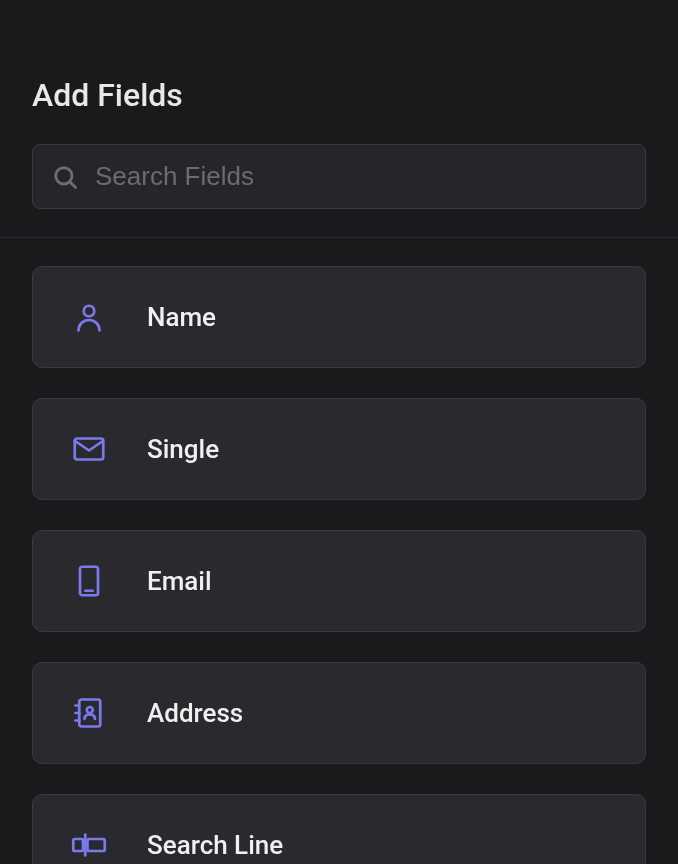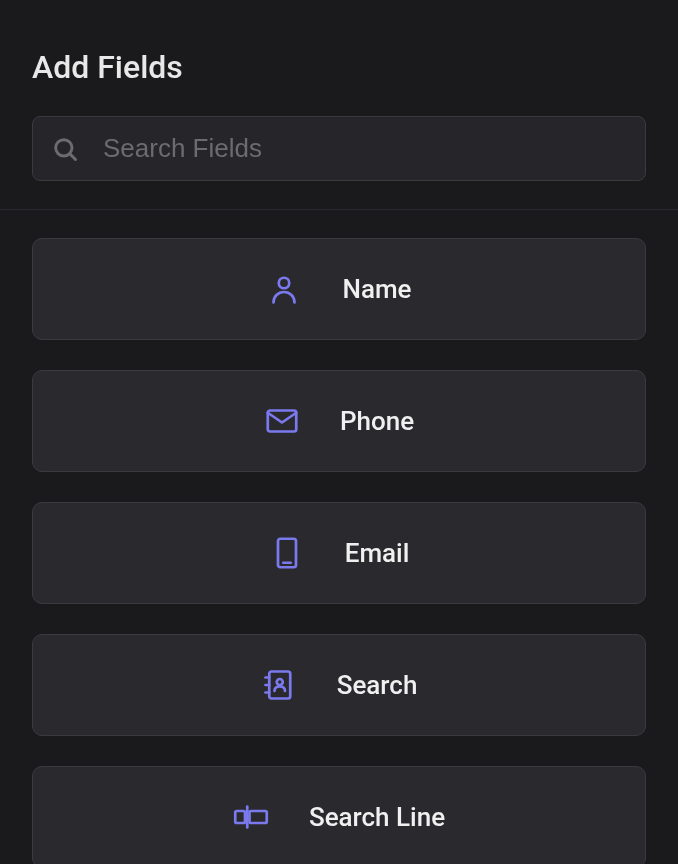--- a/index.html
+++ b/index.html
@@ -9,35 +9,36 @@
     }
     body {
       background: #1a1a1c;
       font-family: -apple-system, BlinkMacSystemFont, "Segoe UI", Roboto, Helvetica, Arial, sans-serif;
       width: 678px;
       height: 864px;
       overflow: hidden;
     }
     .panel-header {
       padding: 48px 32px 28px 32px;
+      margin-top: 28px;
     }
     .title {
       color: #e8e8e8;
       font-size: 32px;
       font-weight: 500;
       margin-bottom: 30px;
     }
     .search-box {
       display: flex;
       align-items: center;
       background: #26262a;
       border: 1px solid #3a3a3f;
       border-radius: 8px;
       padding: 16px 18px;
-      gap: 24px;
+      gap: 16px;
     }
     .search-icon {
       width: 28px;
       height: 28px;
       color: #6b6b70;
       flex-shrink: 0;
     }
     .search-input {
       background: transparent;
       border: none;
@@ -58,24 +59,23 @@
       display: flex;
       flex-direction: column;
       gap: 30px;
     }
     .field-item {
       display: flex;
       align-items: center;
       background: #2a2a2e;
       border: 1px solid #3a3a3f;
       border-radius: 10px;
-      padding: 32px 22px;
+      padding: 32px 38px;
       gap: 40px;
       cursor: pointer;
-      justify-content: center;
     }
     .field-icon {
       width: 36px;
       height: 36px;
       color: #7a7aee;
       flex-shrink: 0;
       display: flex;
       align-items: center;
       justify-content: center;
     }
@@ -119,21 +119,21 @@
     <span class="field-label">Name</span>
   </div>
 
   <div class="field-item">
     <span class="field-icon">
       <svg viewBox="0 0 24 24" fill="none" stroke="currentColor" stroke-width="1.8" stroke-linecap="round" stroke-linejoin="round">
         <rect x="2.5" y="5" width="19" height="14" rx="1.5"></rect>
         <path d="M2.5 6.5 L12 13 L21.5 6.5"></path>
       </svg>
     </span>
-    <span class="field-label">Phone</span>
+    <span class="field-label">Single</span>
   </div>
 
   <div class="field-item">
     <span class="field-icon">
       <svg viewBox="0 0 24 24" fill="none" stroke="currentColor" stroke-width="1.8" stroke-linecap="round" stroke-linejoin="round">
         <rect x="6" y="2.5" width="12" height="19" rx="1.5"></rect>
         <line x1="9.5" y1="18.5" x2="14.5" y2="18.5"></line>
       </svg>
     </span>
     <span class="field-label">Email</span>
@@ -143,21 +143,21 @@
     <span class="field-icon">
       <svg viewBox="0 0 24 24" fill="none" stroke="currentColor" stroke-width="1.8" stroke-linecap="round" stroke-linejoin="round">
         <rect x="5.5" y="3" width="14" height="18" rx="1.5"></rect>
         <circle cx="12.5" cy="10" r="2"></circle>
         <path d="M9 16c0-2 1.5-3 3.5-3s3.5 1 3.5 3"></path>
         <line x1="3" y1="7" x2="5.5" y2="7"></line>
         <line x1="3" y1="12" x2="5.5" y2="12"></line>
         <line x1="3" y1="17" x2="5.5" y2="17"></line>
       </svg>
     </span>
-    <span class="field-label">Search</span>
+    <span class="field-label">Address</span>
   </div>
 
   <div class="field-item">
     <span class="field-icon">
       <svg viewBox="0 0 24 24" fill="none" stroke="currentColor" stroke-width="1.8" stroke-linecap="round" stroke-linejoin="round">
         <rect x="1.5" y="8" width="6.5" height="8" rx="1"></rect>
         <rect x="11" y="8" width="11.5" height="8" rx="1"></rect>
         <line x1="9.5" y1="5" x2="9.5" y2="19"></line>
       </svg>
     </span>

